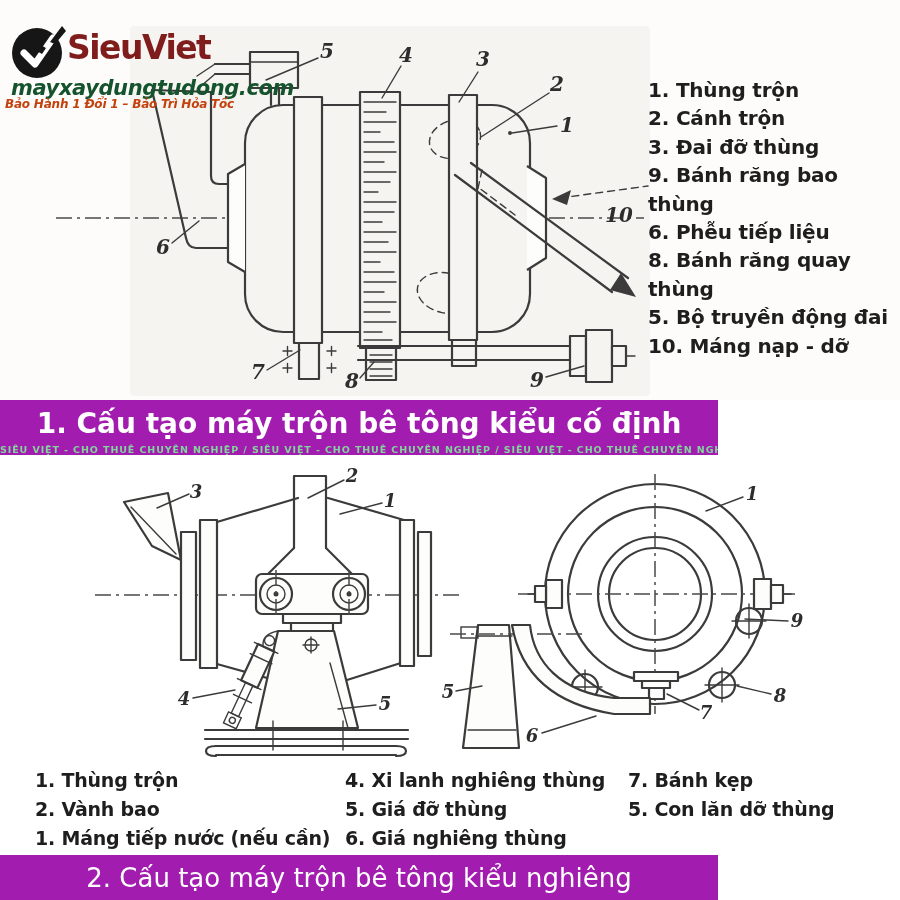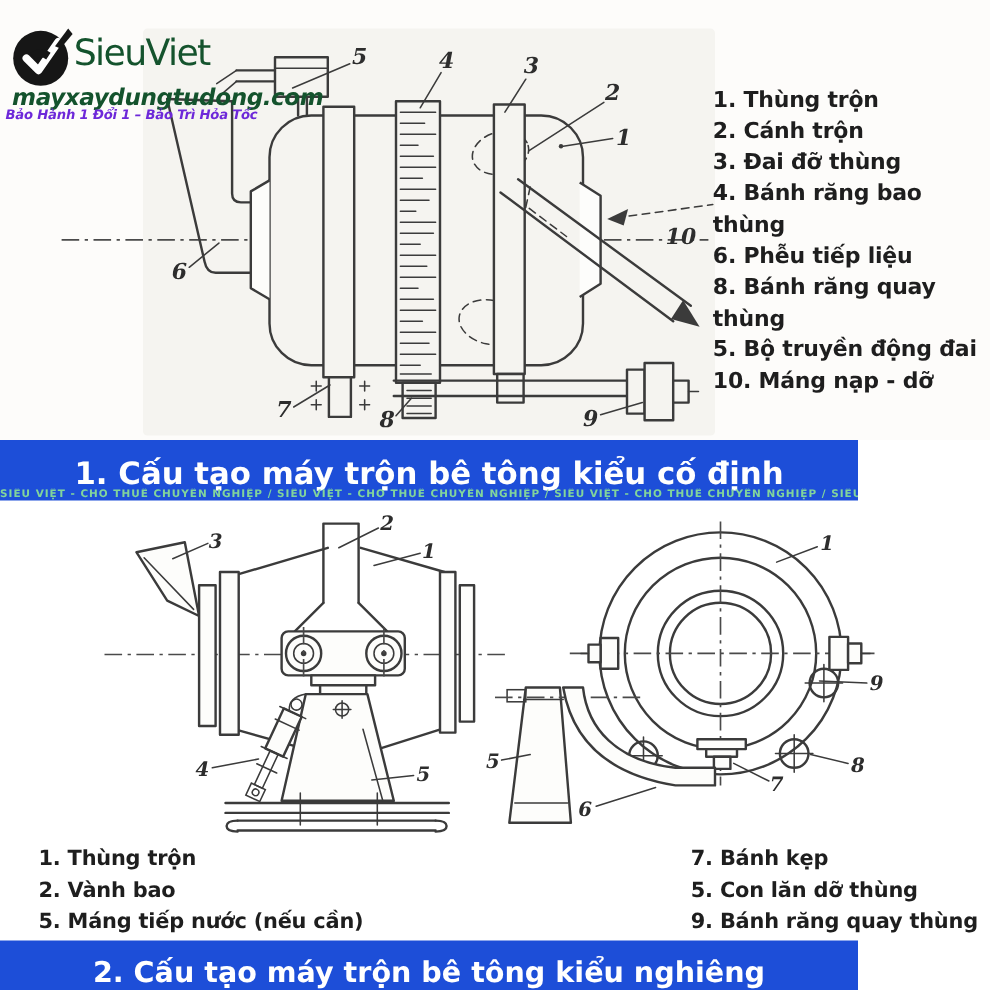--- a/index.html
+++ b/index.html
@@ -3,40 +3,40 @@
 <meta charset="utf-8">
 <style>
   * { margin:0; padding:0; box-sizing:border-box; }
   html,body { width:900px; height:900px; }
   body { font-family:"DejaVu Sans", sans-serif; background:#fff; position:relative; overflow:hidden; }
   .page { position:absolute; inset:0; background:#ffffff; }
 
   
   .logo { position:absolute; left:0; top:14px; width:236px; height:100px; z-index:5; }
   .logo-icon { position:absolute; left:10px; top:8px; width:58px; height:58px; }
-  .brand-name { position:absolute; left:67px; top:14px; font-size:33px; font-weight:400;
-                color:#14532d; letter-spacing:-1.5px; }
+  .brand-name { position:absolute; left:67px; top:14px; font-size:33px; font-weight:700;
+                color:#7f1d1d; letter-spacing:-1.5px; }
   .brand-site { position:absolute; left:11px; top:62px; font-size:21px; font-weight:800;
                 font-style:italic; color:#14532d; letter-spacing:-0.4px; }
   .brand-tagline { position:absolute; left:5px; top:83px; font-size:12px; font-weight:700;
-                font-style:italic; color:#6d28d9; letter-spacing:-0.2px; }
+                font-style:italic; color:#c2410c; letter-spacing:-0.2px; }
 
   
   .top-section { position:absolute; left:0; top:0; width:900px; height:400px; background:#fdfcfa; }
   .diagram1 { position:absolute; left:0; top:0; width:900px; height:400px; }
   .parts1 { position:absolute; left:648px; top:76px; width:250px; font-size:20px;
             font-weight:700; color:#1e1e1e; line-height:28.4px; letter-spacing:-0.2px; }
 
   
-  .banner { position:absolute; left:0; width:780px; background:#1d4ed8; color:#fff;
-            display:flex; align-items:flex-end; justify-content:center; z-index:6; }
+  .banner { position:absolute; left:0; width:718px; background:#a21caf; color:#fff;
+            display:flex; align-items:center; justify-content:center; z-index:6; }
   .banner1 { top:400px; height:55px; }
   .banner1 .banner-title { font-size:28px; font-weight:700; margin-bottom:8px; }
   .banner2 { top:855px; height:45px; }
-  .banner2 .banner-title { font-size:26px; font-weight:700; }
+  .banner2 .banner-title { font-size:26px; font-weight:400; }
   .watermark { position:absolute; bottom:0; left:0; width:100%; text-align:center;
                white-space:nowrap; overflow:hidden; font-size:9.5px; font-weight:700;
                color:#82d59b; letter-spacing:0.9px; }
 
   
   .bottom-section { position:absolute; left:0; top:455px; width:900px; height:400px; background:#fff; }
   .diagram2 { position:absolute; left:0; top:3px; width:900px; height:310px; }
   .parts2 { position:absolute; left:0; top:311px; width:900px; height:90px;
             font-size:19px; font-weight:700; color:#1e1e1e; }
   .p2col { position:absolute; top:0; line-height:29px; letter-spacing:-0.2px; }
@@ -150,21 +150,21 @@
       <text class="num" x="258" y="379">7</text>
       <text class="num" x="352" y="388">8</text>
       <text class="num" x="537" y="387">9</text>
       <text class="num" x="619" y="222">10</text>
     </svg>
 
     <div class="parts1">
       <div>1. Thùng trộn</div>
       <div>2. Cánh trộn</div>
       <div>3. Đai đỡ thùng</div>
-      <div>4. Bánh răng bao thùng</div>
+      <div>9. Bánh răng bao thùng</div>
       <div>6. Phễu tiếp liệu</div>
       <div>8. Bánh răng quay thùng</div>
       <div>5. Bộ truyền động đai</div>
       <div>10. Máng nạp - dỡ</div>
     </div>
 
     <div class="logo">
       <svg class="logo-icon" viewBox="0 0 58 58">
         <circle cx="27" cy="31" r="25" fill="#161616"></circle>
         <path d="M14,31 L25,42 L43,16" fill="none" stroke="#ffffff" stroke-width="7" stroke-linecap="round" stroke-linejoin="round"></path>
@@ -315,26 +315,30 @@
         <text class="num2" x="706" y="261">7</text>
         <text class="num2" x="448" y="240">5</text>
         <text class="num2" x="532" y="284">6</text>
       </g>
     </svg>
 
     <div class="parts2">
       <div class="p2col p2col1">
         <div>1. Thùng trộn</div>
         <div>2. Vành bao</div>
-        <div>5. Máng tiếp nước (nếu cần)</div>
+        <div>1. Máng tiếp nước (nếu cần)</div>
+      </div>
+      <div class="p2col p2col2">
+        <div>4. Xi lanh nghiêng thùng</div>
+        <div>5. Giá đỡ thùng</div>
+        <div>6. Giá nghiêng thùng</div>
       </div>
       <div class="p2col p2col3">
         <div>7. Bánh kẹp</div>
         <div>5. Con lăn dỡ thùng</div>
-        <div>9. Bánh răng quay thùng</div>
       </div>
     </div>
   </section>
 
   <div class="banner banner2">
     <div class="banner-title">2. Cấu tạo máy trộn bê tông kiểu nghiêng</div>
   </div>
 
 </div>
 

